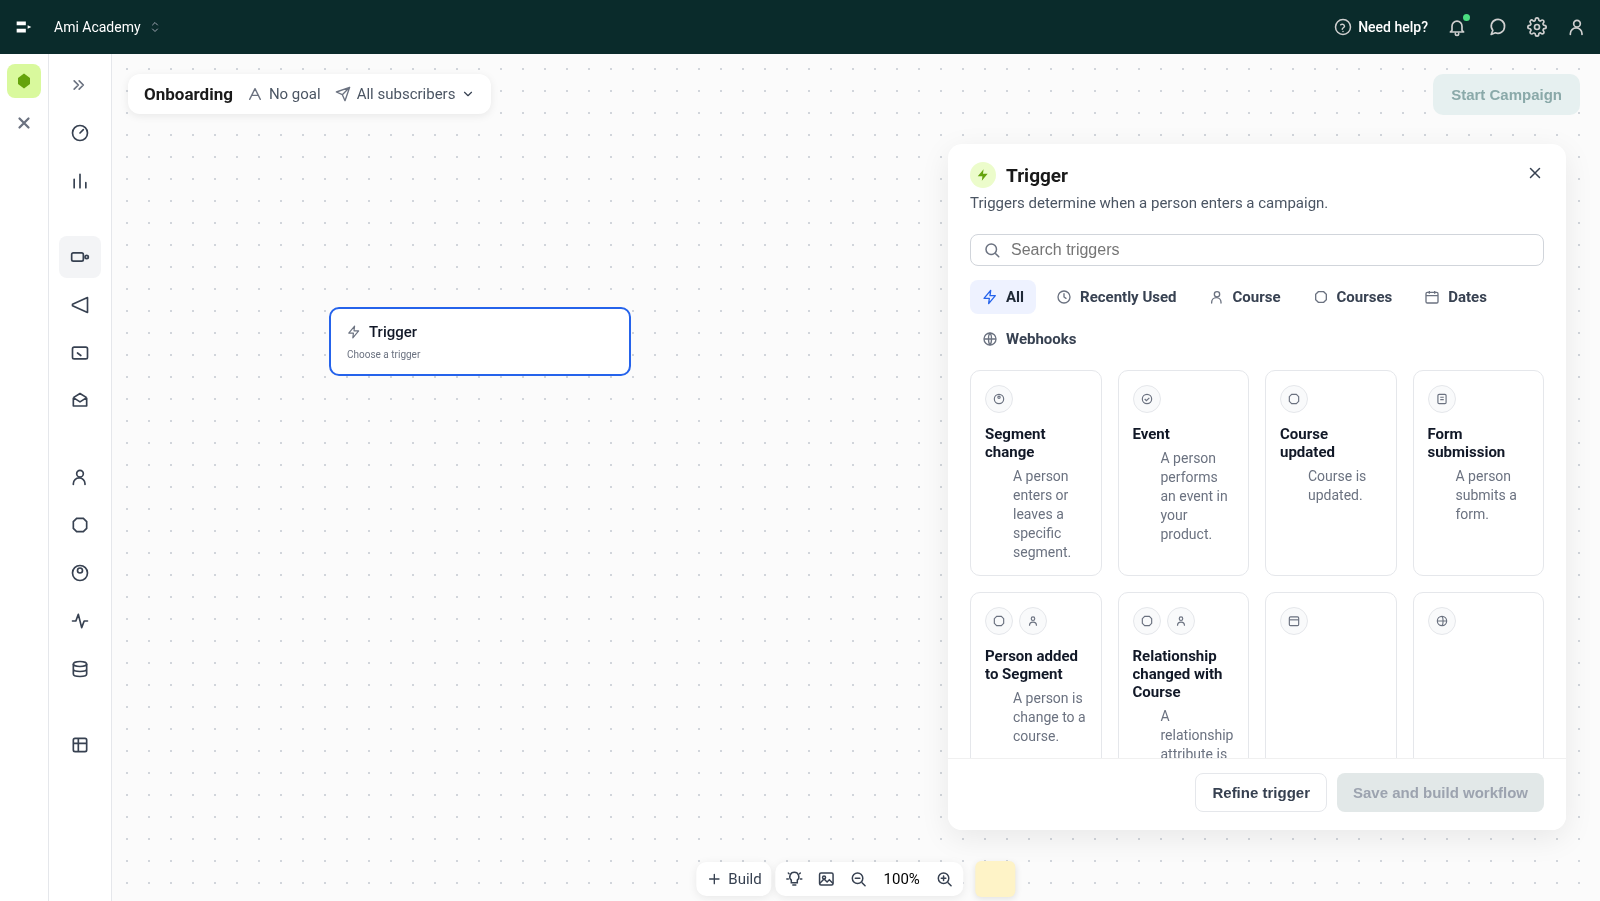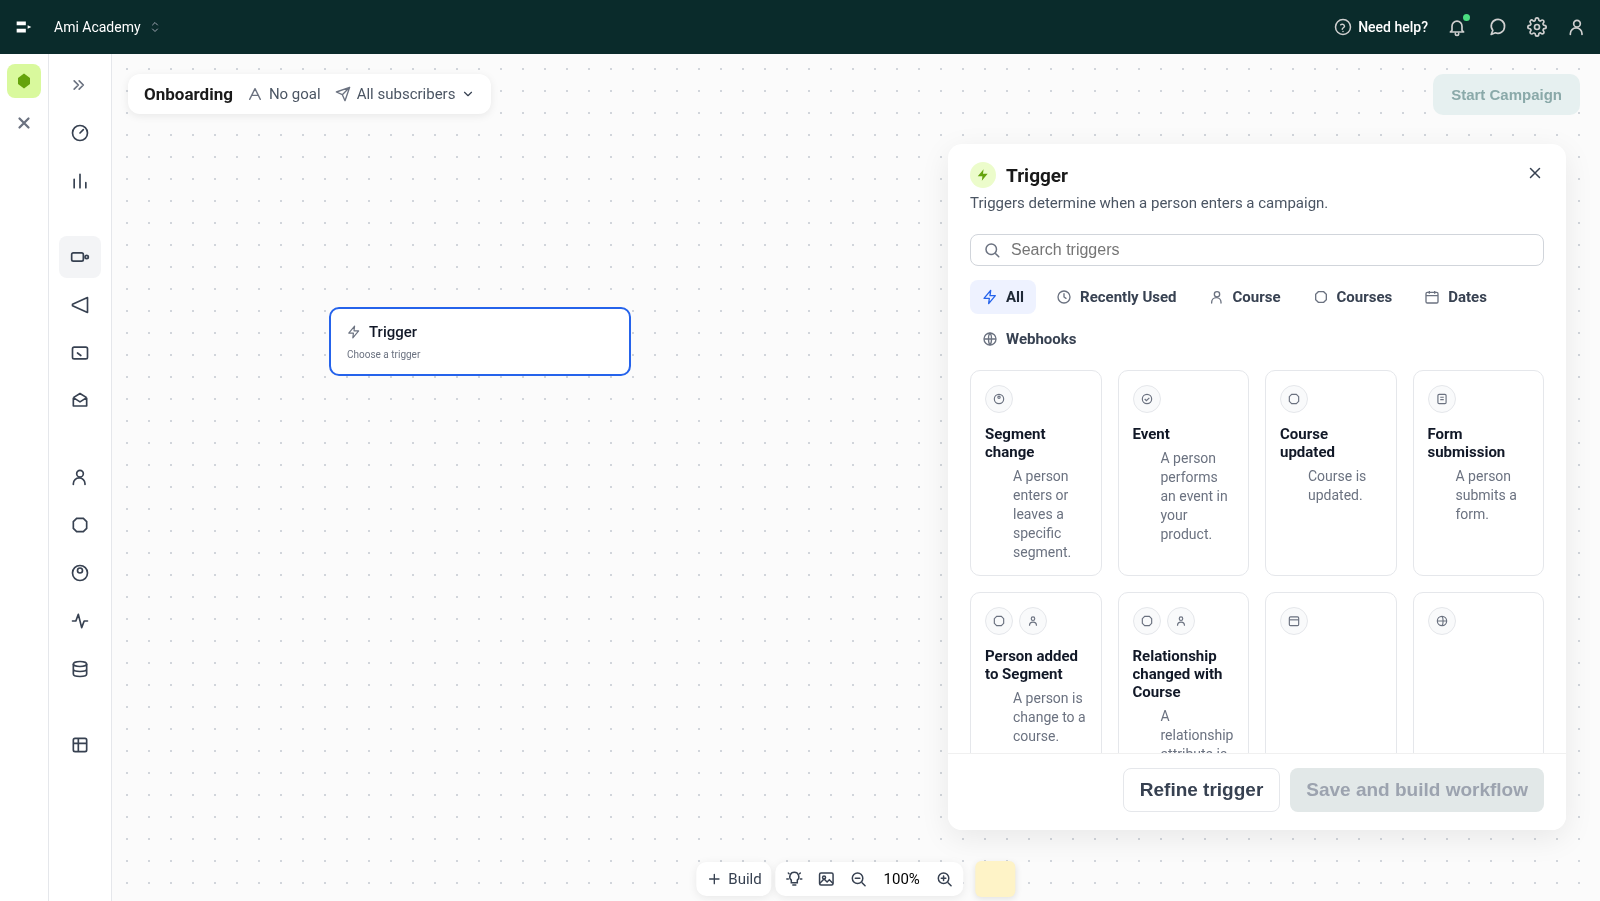--- a/index.html
+++ b/index.html
@@ -253,21 +253,21 @@
 .panel-foot {
   padding: 14px 22px 18px;
   display: flex; justify-content: flex-end; gap: 10px;
   border-top: 1px solid #f0f0f0;
   background: #fff;
   border-radius: 0 0 14px 14px;
 }
 .btn {
   padding: 10px 16px;
   border-radius: 8px;
-  font-size: 19px; font-weight: 600;
+  font-size: 15px; font-weight: 600;
   cursor: pointer;
 }
 .btn.ghost { background: #fff; border: 1px solid #e5e7eb; color: #374151; }
 .btn.primary { background: #e2e8e8; color: #9ca3af; border: none; }
 
 
 .bottombar {
   position: absolute;
   bottom: 18px; left: 50%; transform: translateX(-50%);
   display: flex; align-items: center; gap: 4px;

